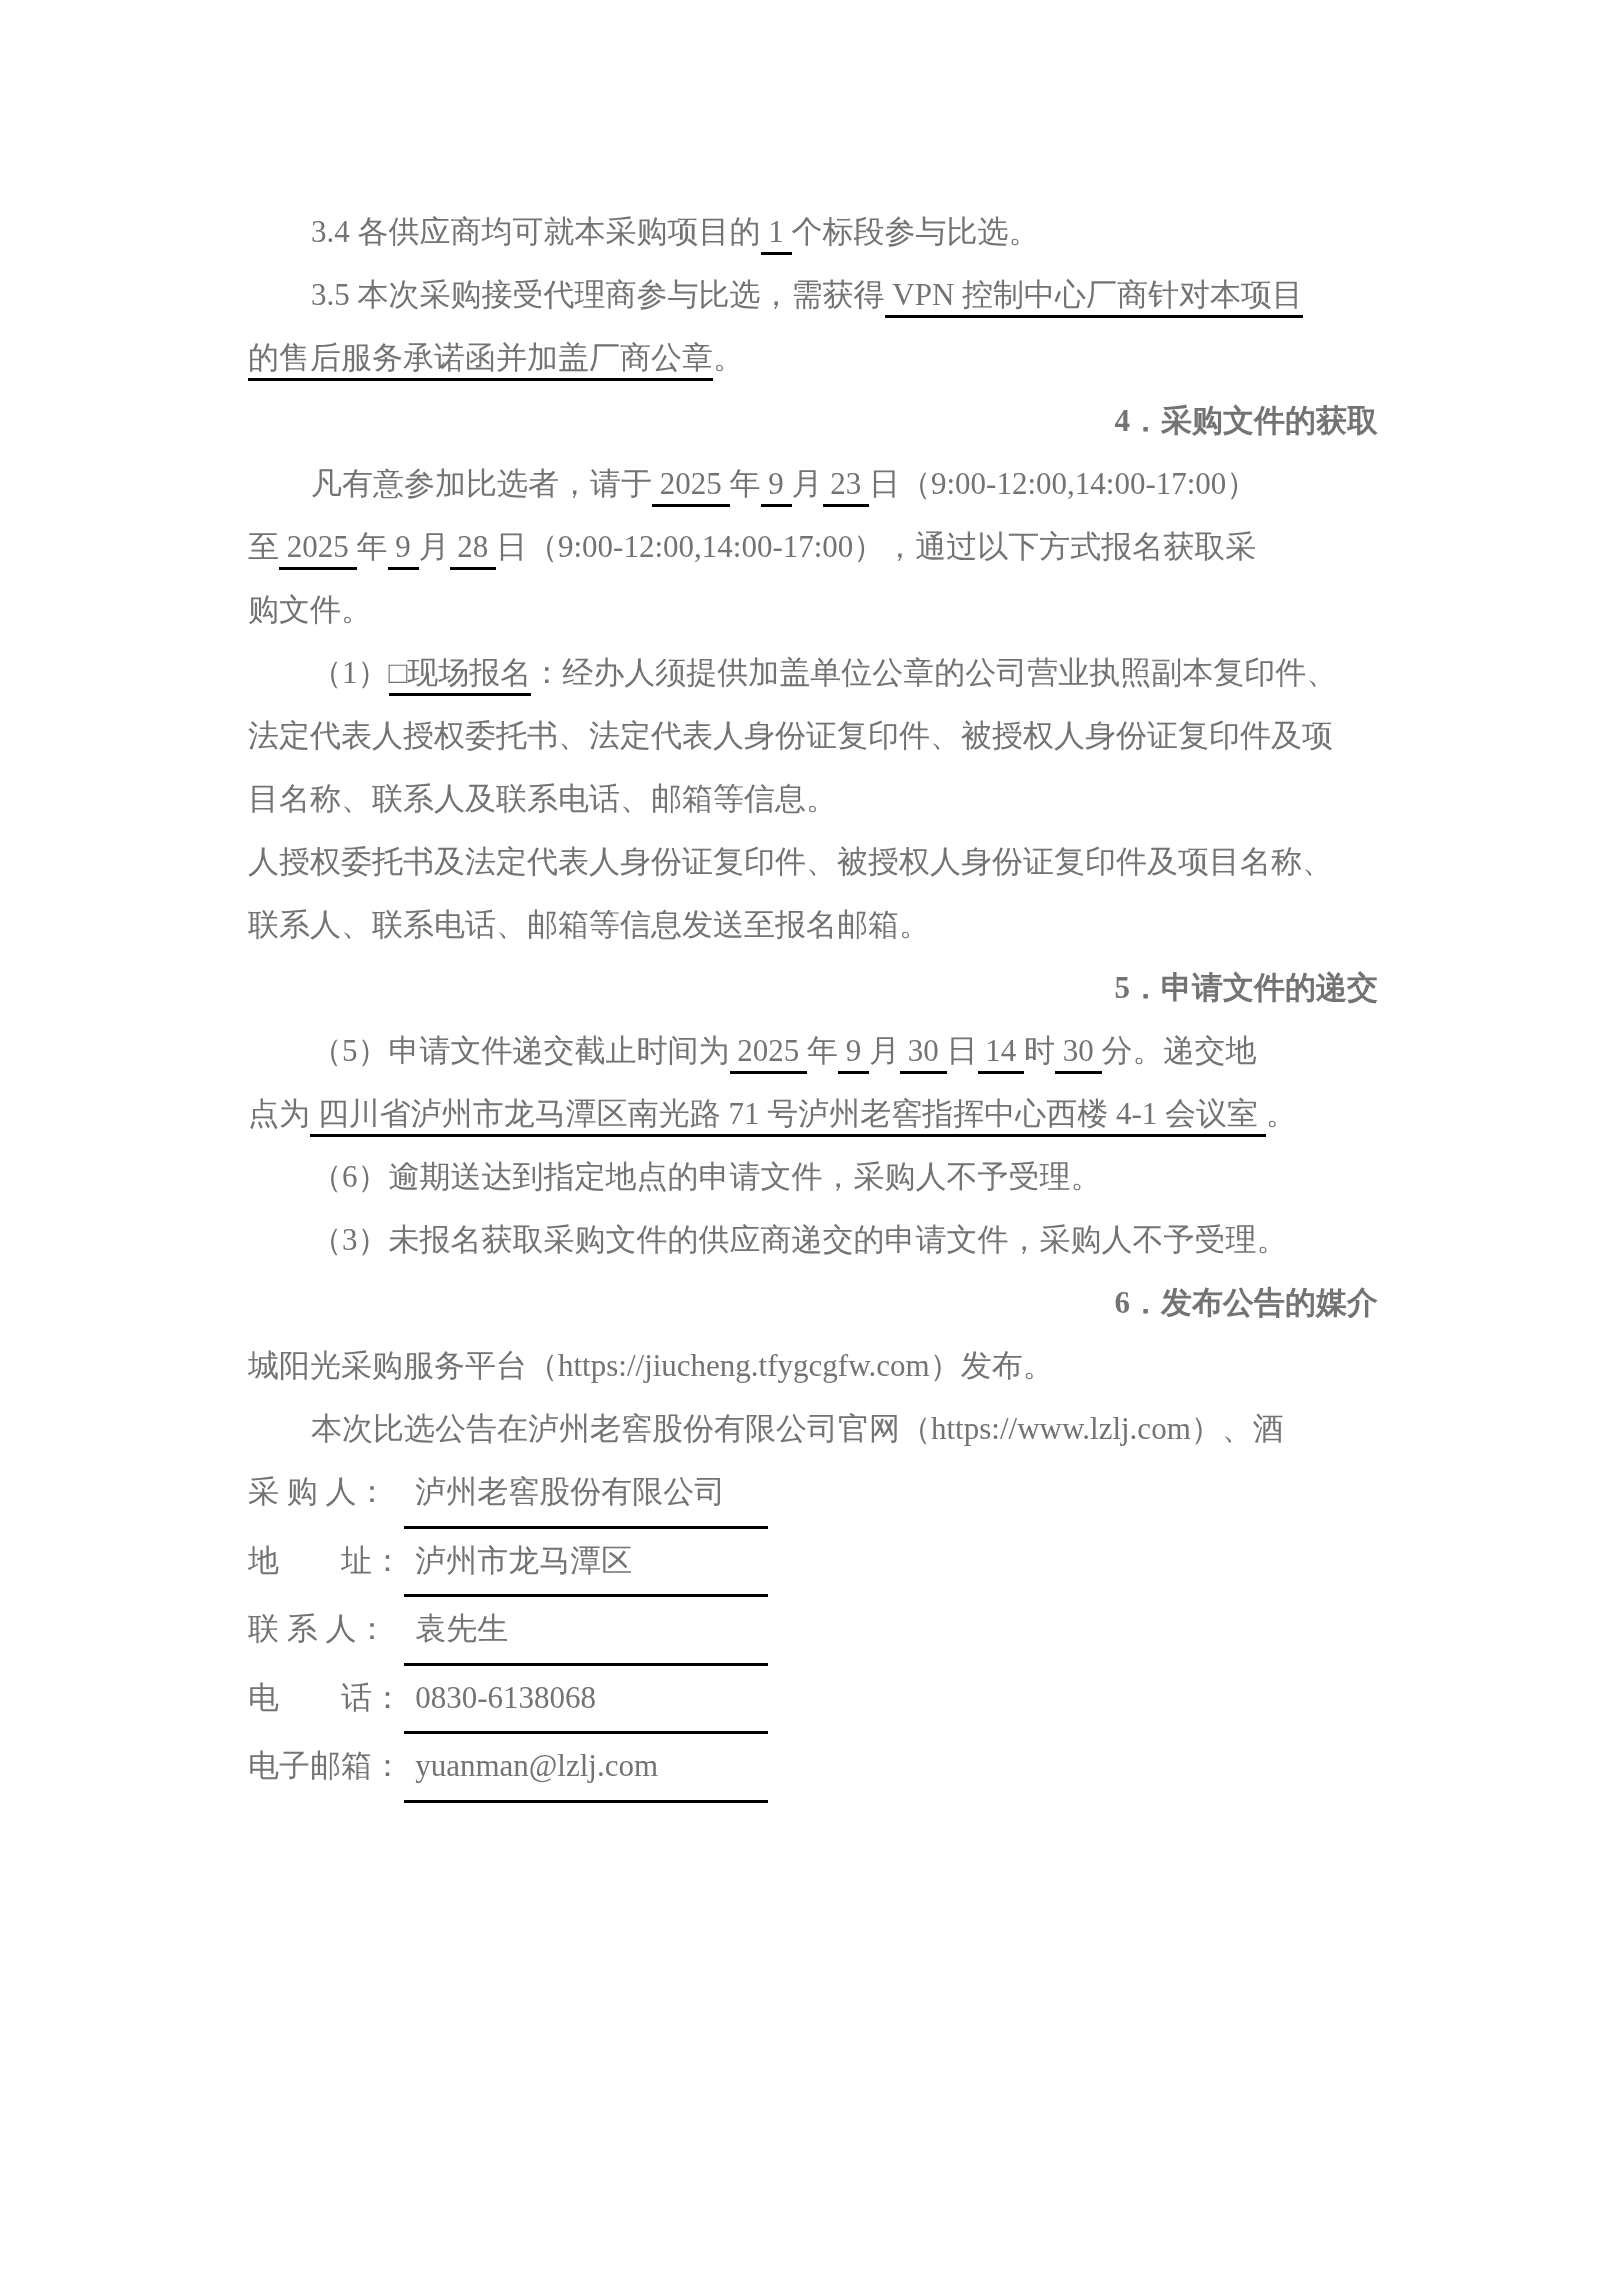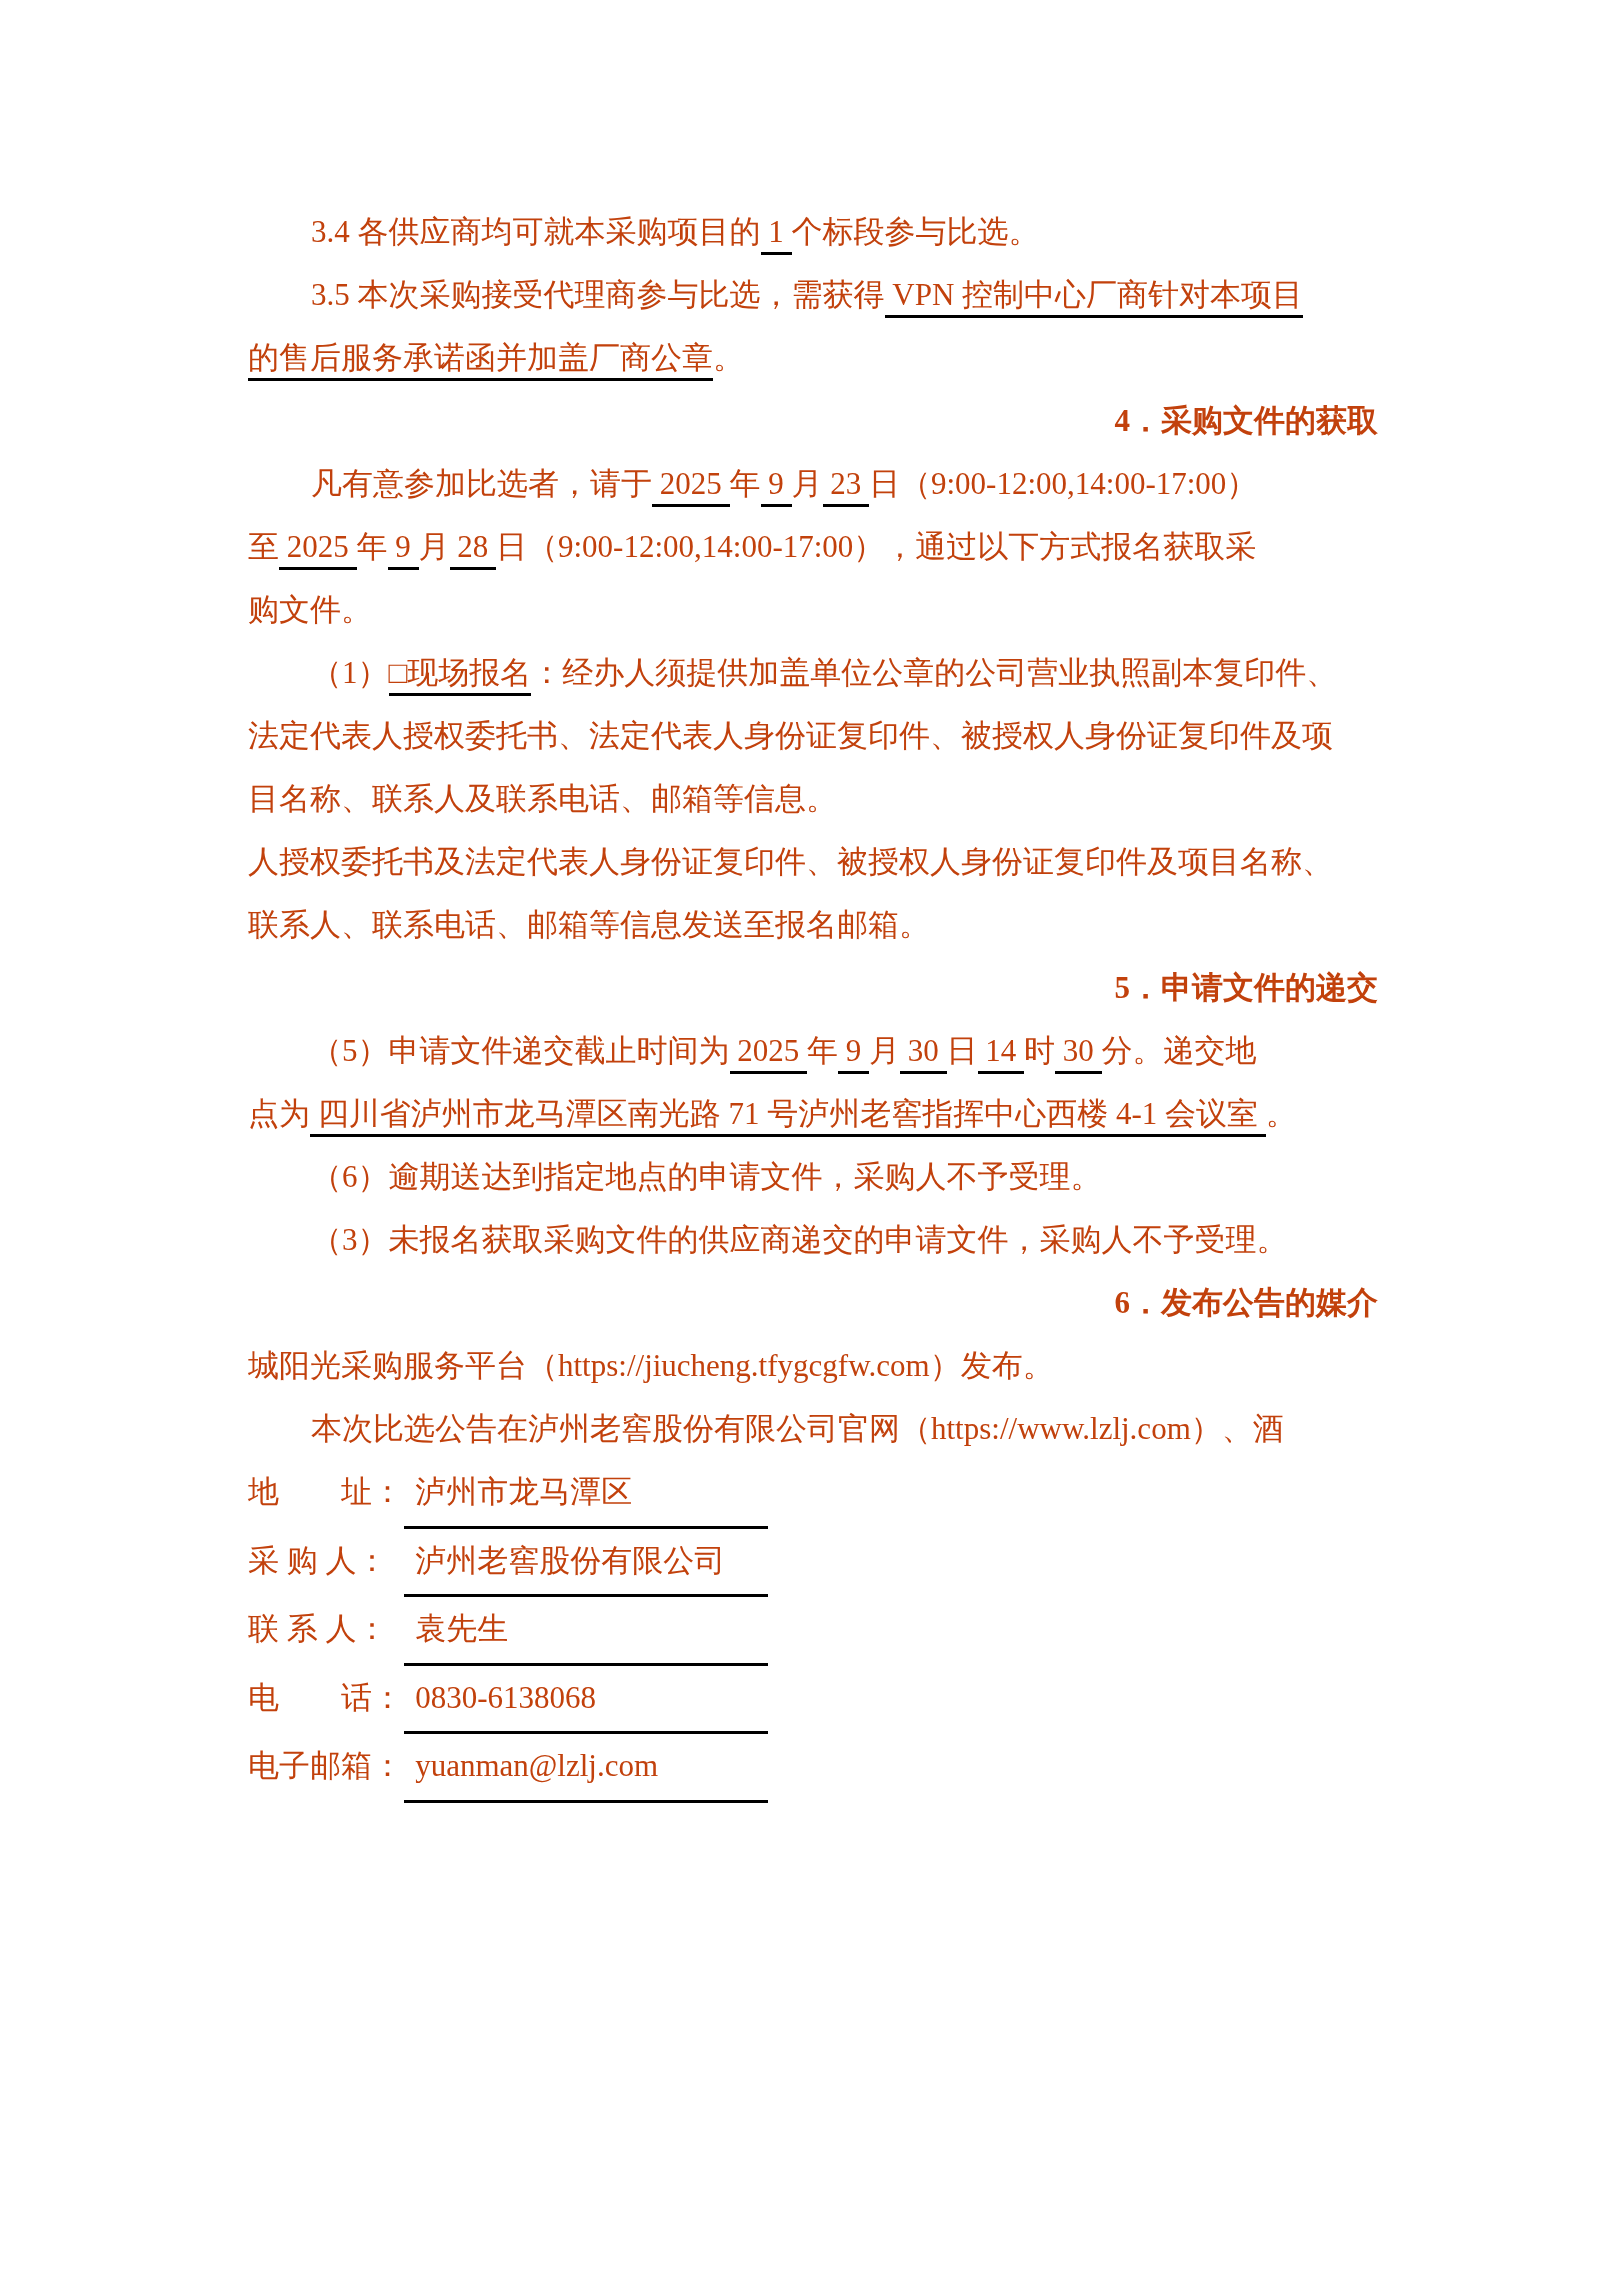--- a/index.html
+++ b/index.html
@@ -9,21 +9,21 @@
   }
   .page {
     position: relative;
     width: 1623px;
     height: 2295px;
     background: #ffffff;
     box-sizing: border-box;
     padding: 200px 245px 0 248px;
     font-family: "Liberation Serif", "DejaVu Serif", "DejaVu Sans", serif;
     font-size: 31px;
-    color: #c2410c;
+    color: #737373;
     overflow: hidden;
   }
   .line {
     line-height: 63px;
     white-space: nowrap;
     text-align: left;
   }
   .line.indent { text-indent: 63px; }
   .line.heading { font-weight: bold; text-align: right; }
   .u {
@@ -60,20 +60,20 @@
       <div class="line"><span>人授权委托书及法定代表人身份证复印件、被授权人身份证复印件及项目名称、</span></div>
       <div class="line"><span>联系人、联系电话、邮箱等信息发送至报名邮箱。</span></div>
       <div class="line heading"><span>5．申请文件的递交</span></div>
       <div class="line indent"><span>（5）申请文件递交截止时间为</span><span class="u">&nbsp;2025&nbsp;</span><span>年</span><span class="u">&nbsp;9&nbsp;</span><span>月</span><span class="u">&nbsp;30&nbsp;</span><span>日</span><span class="u">&nbsp;14&nbsp;</span><span>时</span><span class="u">&nbsp;30&nbsp;</span><span>分。递交地</span></div>
       <div class="line"><span>点为</span><span class="u">&nbsp;四川省泸州市龙马潭区南光路 71 号泸州老窖指挥中心西楼 4-1 会议室&nbsp;</span><span>。</span></div>
       <div class="line indent"><span>（6）逾期送达到指定地点的申请文件，采购人不予受理。</span></div>
       <div class="line indent"><span>（3）未报名获取采购文件的供应商递交的申请文件，采购人不予受理。</span></div>
       <div class="line heading"><span>6．发布公告的媒介</span></div>
       <div class="line"><span>城阳光采购服务平台（https://jiucheng.tfygcgfw.com）发布。</span></div>
       <div class="line indent"><span>本次比选公告在泸州老窖股份有限公司官网（https://www.lzlj.com）、酒</span></div>
+      <div class="line contact"><span class="contact-label">采 购 人：</span><span class="contact-value">泸州老窖股份有限公司</span></div>
       <div class="line contact"><span class="contact-label">地　　址：</span><span class="contact-value">泸州市龙马潭区</span></div>
-      <div class="line contact"><span class="contact-label">采 购 人：</span><span class="contact-value">泸州老窖股份有限公司</span></div>
       <div class="line contact"><span class="contact-label">联 系 人：</span><span class="contact-value">袁先生</span></div>
       <div class="line contact"><span class="contact-label">电　　话：</span><span class="contact-value">0830-6138068</span></div>
       <div class="line contact"><span class="contact-label">电子邮箱：</span><span class="contact-value">yuanman@lzlj.com</span></div>
     </div>
 </div>
 
 
 </body></html>

